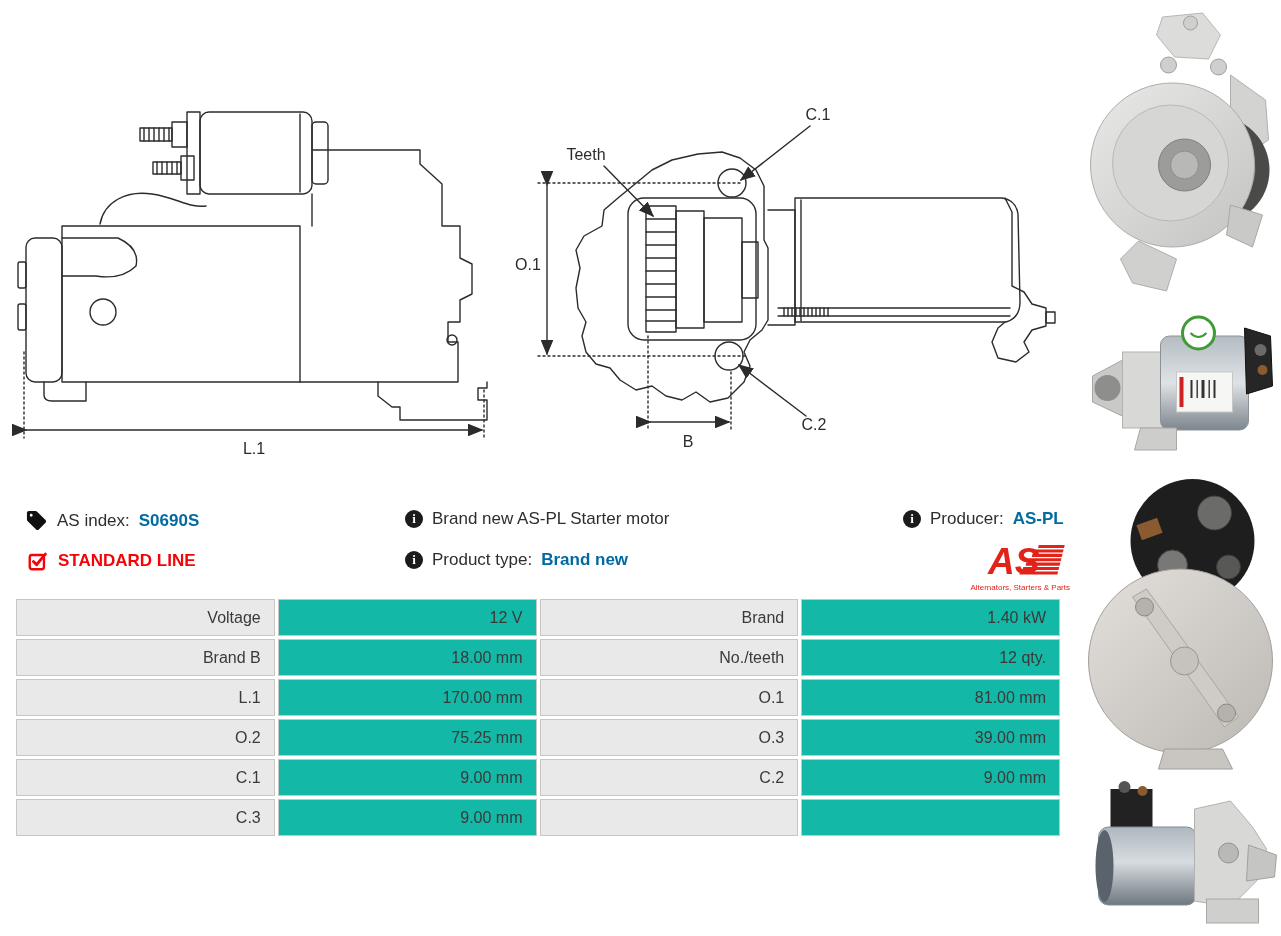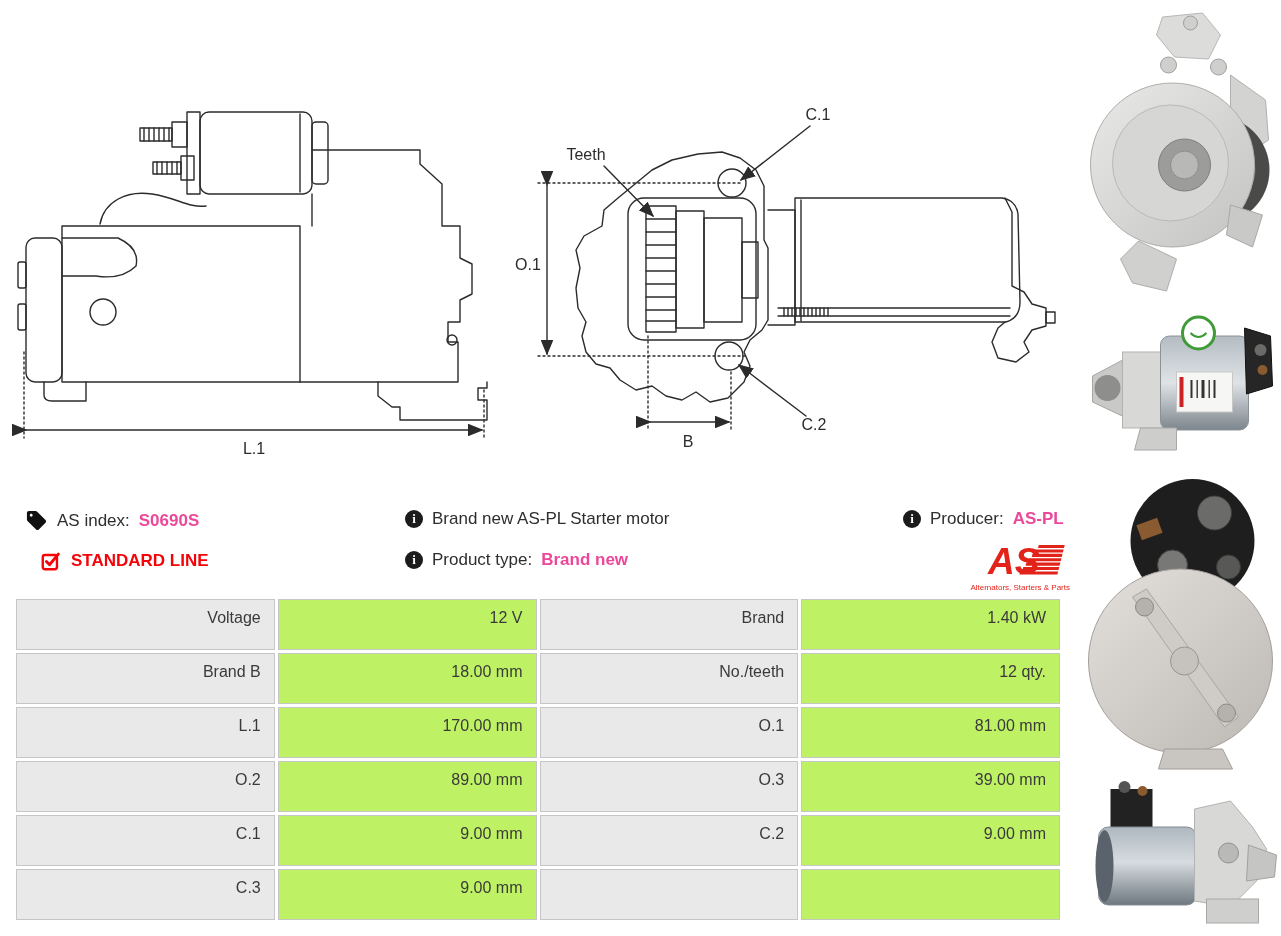--- a/index.html
+++ b/index.html
@@ -10,35 +10,35 @@
   .drawing{position:absolute;}
   .drawing svg{display:block;}
   .dwg-label{font-family:"Liberation Sans",sans-serif;font-size:16px;fill:#2b2b2b;}
 
   
   .photo{position:absolute;left:1080px;width:201px;}
   .photo svg{display:block;width:100%;height:100%;}
 
   
   .info-item{position:absolute;display:flex;align-items:center;gap:9px;font-size:17px;white-space:nowrap;}
-  .info-item b{font-weight:bold;color:#ec4899;}
+  .info-item b{font-weight:bold;color:#0369a1;}
   .ico-circle-i{display:inline-flex;width:18px;height:18px;border-radius:50%;
     background:#1b1b1b;color:#fff;justify-content:center;align-items:center;
     font:bold 13px/18px "Liberation Serif",serif;flex:0 0 auto;}
   .red{color:#f50308;font-weight:bold;}
   .logo-wrap{position:absolute;left:962px;top:540px;width:110px;height:56px;}
 
   
   table.spec{position:absolute;left:13px;top:596px;width:1050px;
     border-collapse:separate;border-spacing:3px;table-layout:fixed;}
   table.spec td{border:1px solid #c6c6c6;font-size:16px;color:#3a3a3a;
-    padding:7px 13px 21px;text-align:right;vertical-align:top;line-height:21px;
+    padding:7px 13px 7px;text-align:right;vertical-align:top;line-height:21px;
     overflow:hidden;}
   td.lbl{background:#e9e9e9;}
-  td.val{background:#bef264;}
+  td.val{background:#14b8a6;}
 </style>
 </head>
 <body>
 
 <div class="stage">
 
   <div class="drawing" style="left:0;top:90px;width:500px;height:370px;">
     <svg width="500" height="370" viewBox="0 0 500 370" fill="none" stroke="#2b2b2b" stroke-width="1.4" stroke-linejoin="round" stroke-linecap="round">
       <defs>
         <marker id="arrL" markerWidth="11" markerHeight="9" refX="10" refY="4.5" orient="auto">
@@ -230,21 +230,21 @@
   <div class="info-item" style="left:25px;top:509px;">
     <span style="display:inline-flex;">
       <svg width="23" height="23" viewBox="0 0 24 24">
           <path fill="#101010" d="M21.4,11.6l-9-9C12,2.2,11.5,2,11,2H4C2.9,2,2,2.9,2,4v7c0,0.5,0.2,1,0.6,1.4l9,9c0.8,0.8,2,0.8,2.8,0l7-7C22.2,13.6,22.2,12.4,21.4,11.6z M6.5,8C5.7,8,5,7.3,5,6.5S5.7,5,6.5,5S8,5.7,8,6.5S7.3,8,6.5,8z"></path>
         </svg>
     </span>
     <span>AS index:</span>
     <b>S0690S</b>
   </div>
 
-  <div class="info-item" style="left:40px;top:550px;justify-content:space-between;">
+  <div class="info-item" style="left:27px;top:550px;justify-content:space-between;">
     <span style="display:inline-flex;">
       <svg width="22" height="22" viewBox="0 0 24 24" fill="none">
         <rect x="3" y="5.5" width="15.5" height="15.5" rx="2.5" stroke="#f50308" stroke-width="2.6"></rect>
         <path d="M7,12.5 L10.5,16 L20,4.5" stroke="#f50308" stroke-width="3.2" stroke-linecap="round" stroke-linejoin="round"></path>
       </svg>
     </span>
     <span class="red">STANDARD LINE</span>
   </div>
 
   <div class="info-item" style="left:405px;top:509px;">
@@ -295,21 +295,21 @@
         <td class="val">12 qty.</td>
       </tr>
       <tr>
         <td class="lbl">L.1</td>
         <td class="val">170.00 mm</td>
         <td class="lbl">O.1</td>
         <td class="val">81.00 mm</td>
       </tr>
       <tr>
         <td class="lbl">O.2</td>
-        <td class="val">89.00 mm</td>
+        <td class="val">75.25 mm</td>
         <td class="lbl">O.3</td>
         <td class="val">39.00 mm</td>
       </tr>
       <tr>
         <td class="lbl">C.1</td>
         <td class="val">9.00 mm</td>
         <td class="lbl">C.2</td>
         <td class="val">9.00 mm</td>
       </tr>
       <tr>

